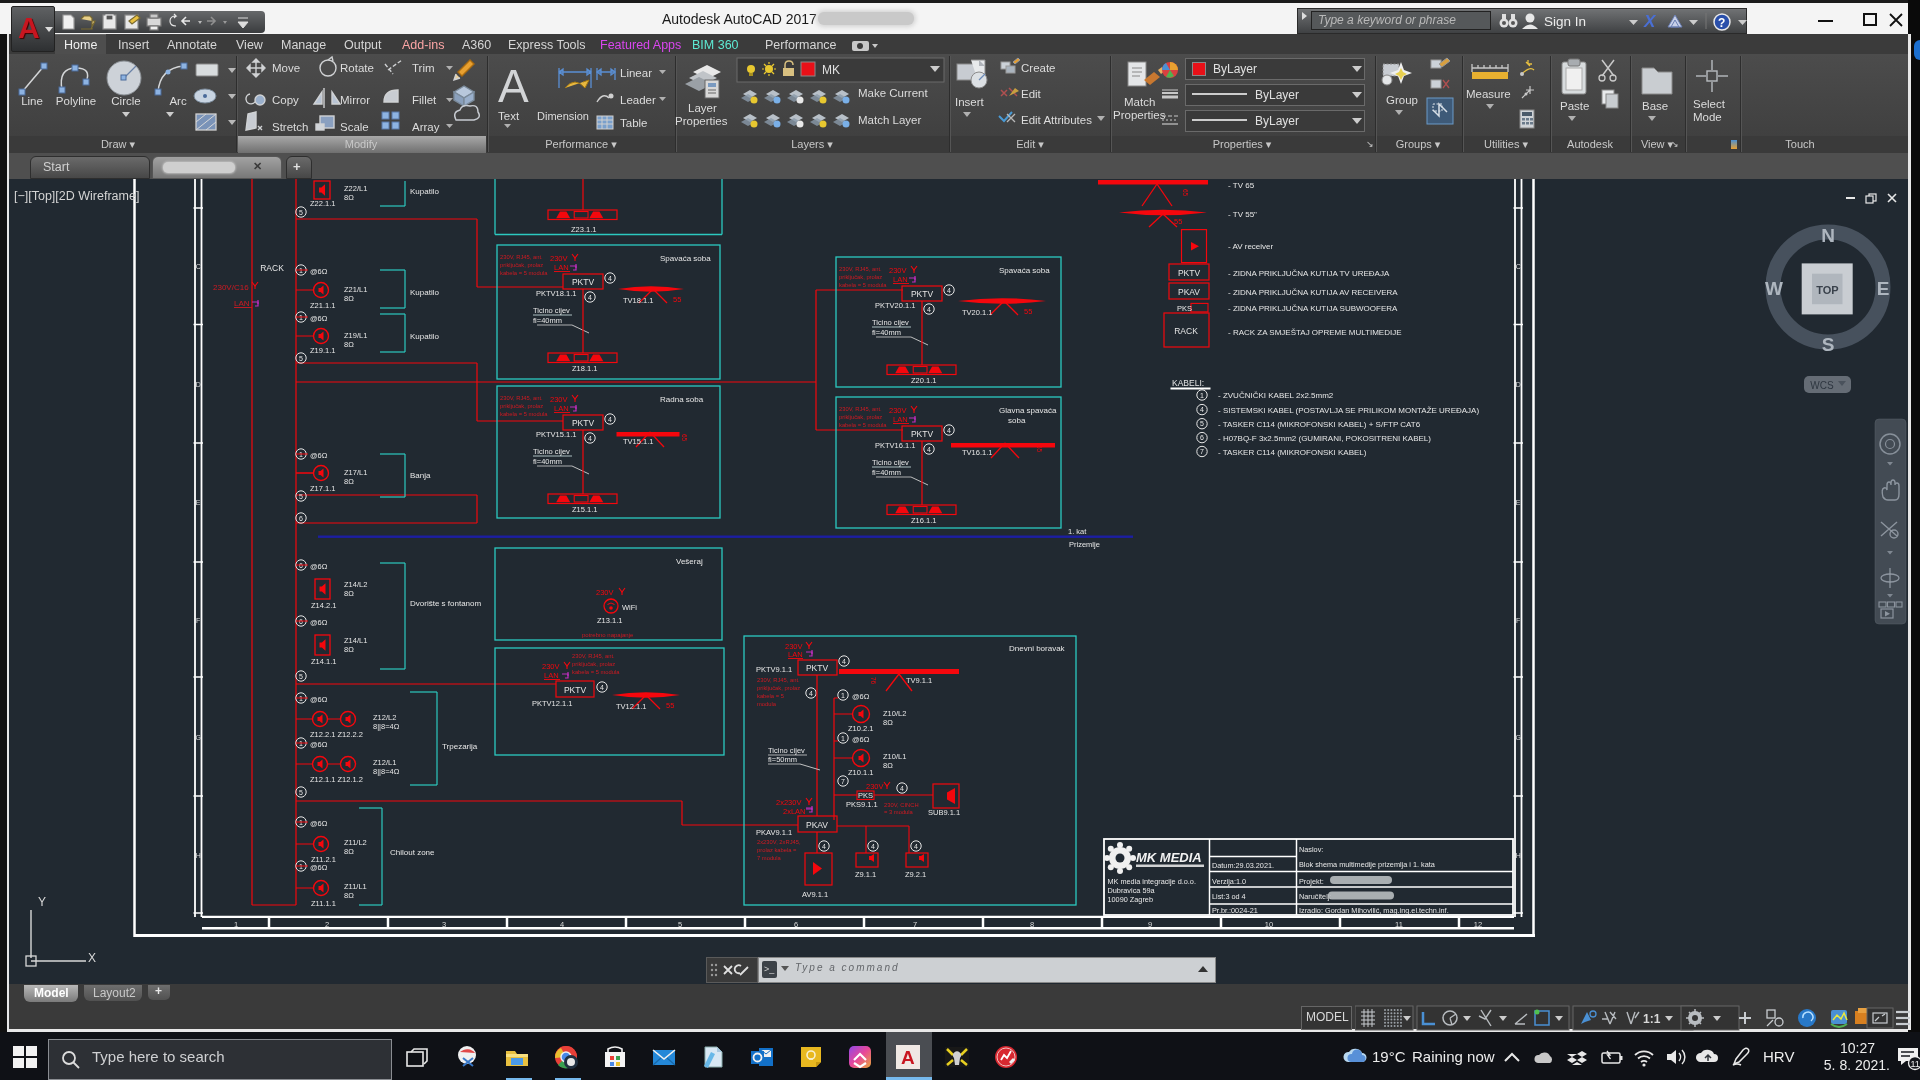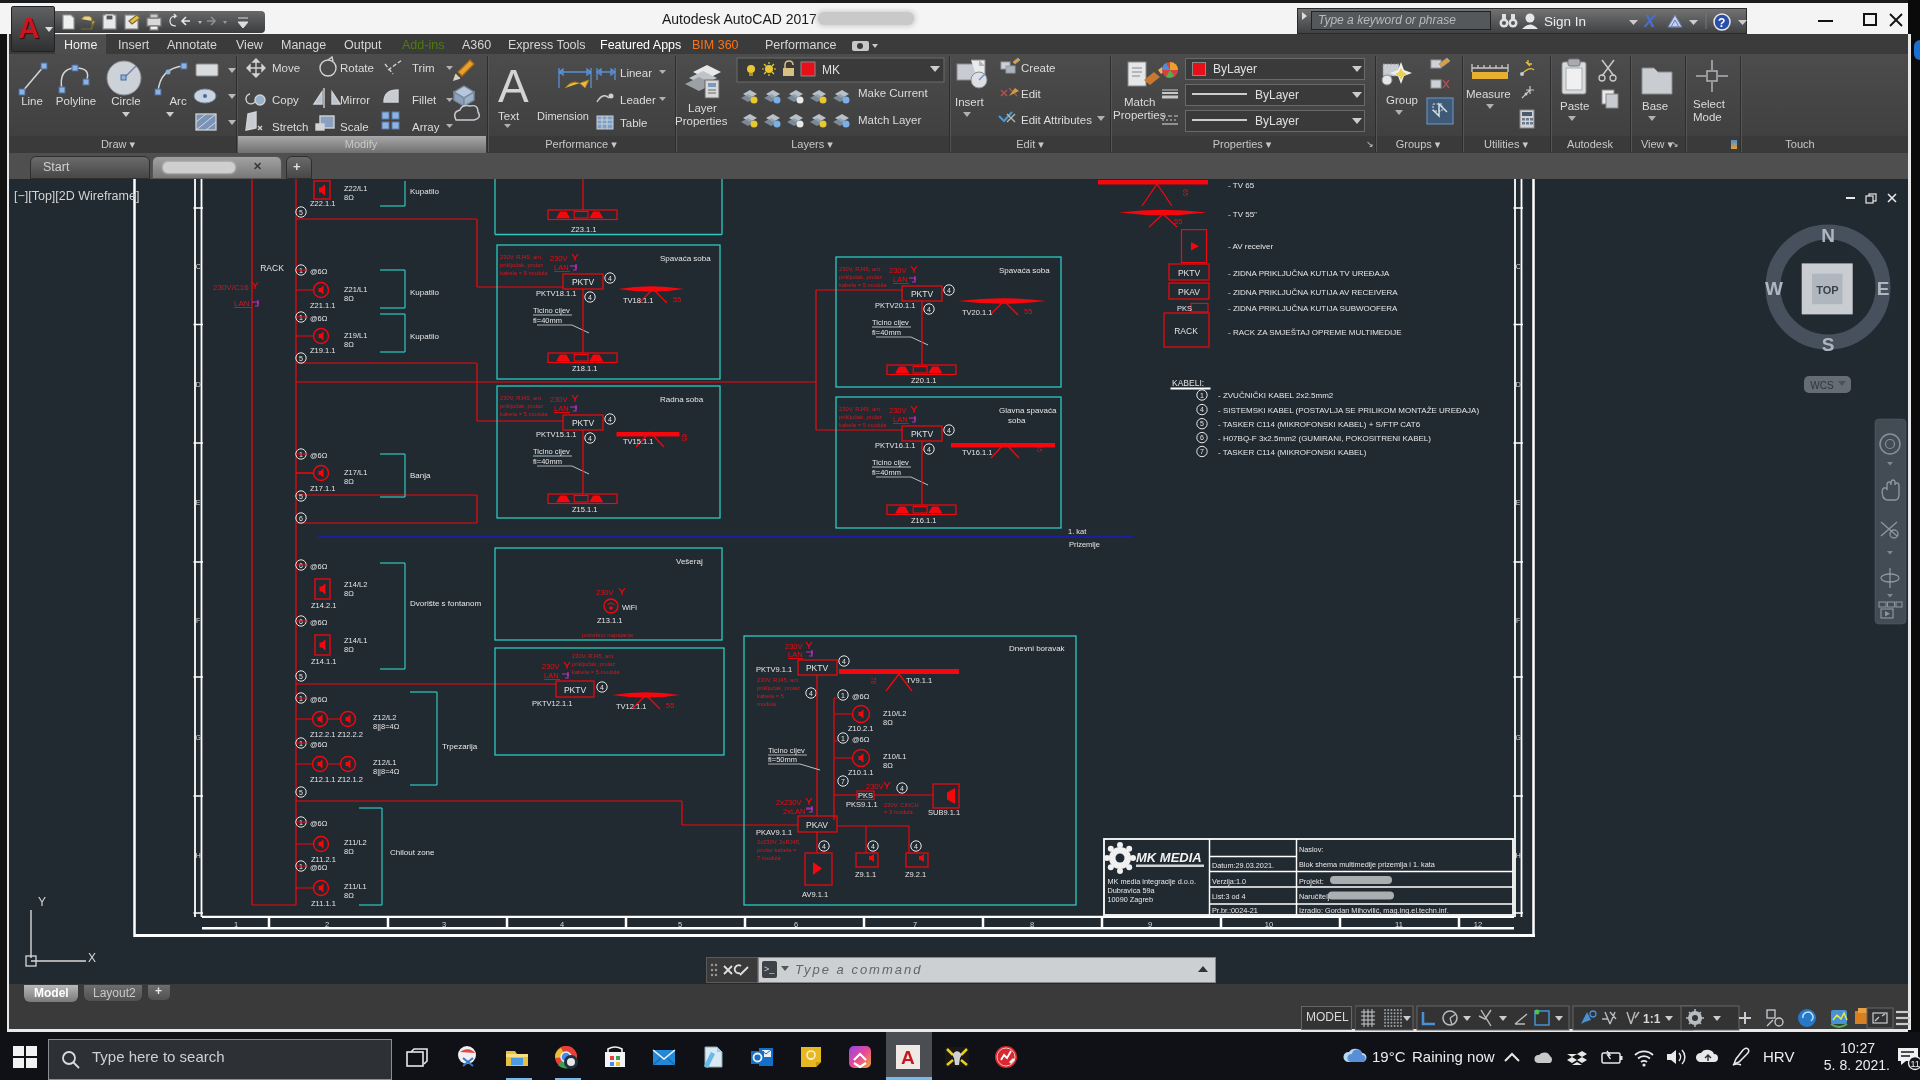--- a/index.html
+++ b/index.html
@@ -83,25 +83,25 @@
 <svg class="abs" style="left:1888px;top:12px" width="16" height="16" viewBox="0 0 16 16">
       <path d="M2,2 L14,14 M14,2 L2,14" stroke="#111" stroke-width="1.8"></path>
     </svg>
 <div class="abs" style="left:55px;top:34px;width:51px;height:20px;background:#4e4e4e;border-top:1px solid #666"></div>
 <div class="abs tabtxt" style="left:64px;top:38px;color:#f0f0f0">Home</div>
 <div class="abs tabtxt" style="left:118px;top:38px;color:#d6d6d6">Insert</div>
 <div class="abs tabtxt" style="left:167px;top:38px;color:#d6d6d6">Annotate</div>
 <div class="abs tabtxt" style="left:236px;top:38px;color:#d6d6d6">View</div>
 <div class="abs tabtxt" style="left:281px;top:38px;color:#d6d6d6">Manage</div>
 <div class="abs tabtxt" style="left:344px;top:38px;color:#d6d6d6">Output</div>
-<div class="abs tabtxt" style="left:402px;top:38px;color:#4d7c0f">Add-ins</div>
+<div class="abs tabtxt" style="left:402px;top:38px;color:#fca5a5">Add-ins</div>
 <div class="abs tabtxt" style="left:462px;top:38px;color:#d6d6d6">A360</div>
 <div class="abs tabtxt" style="left:508px;top:38px;color:#d6d6d6">Express Tools</div>
-<div class="abs tabtxt" style="left:600px;top:38px;color:#ffffff">Featured Apps</div>
-<div class="abs tabtxt" style="left:692px;top:38px;color:#f97316">BIM 360</div>
+<div class="abs tabtxt" style="left:600px;top:38px;color:#d946ef">Featured Apps</div>
+<div class="abs tabtxt" style="left:692px;top:38px;color:#5eead4">BIM 360</div>
 <div class="abs tabtxt" style="left:765px;top:38px;color:#d6d6d6">Performance</div>
 <svg class="abs" style="left:852px;top:40px" width="26" height="12" viewBox="0 0 26 12">
       <rect x="0" y="1" width="17" height="10" rx="2" fill="#c8c8c8"></rect>
       <circle cx="8" cy="6" r="3" fill="#3a3a3a"></circle>
       <path d="M20,4 h6 l-3,4 z" fill="#c8c8c8"></path>
     </svg>
 <div class="abs" style="left:236px;top:56px;width:1px;height:96px;background:#2d2d2d"></div>
 <div class="abs" style="left:237px;top:56px;width:1px;height:96px;background:#555"></div>
 <div class="abs" style="left:487px;top:56px;width:1px;height:96px;background:#2d2d2d"></div>
 <div class="abs" style="left:488px;top:56px;width:1px;height:96px;background:#555"></div>
@@ -1100,21 +1100,21 @@
         <circle cx="6" cy="18" r="1.2"></circle>
         <circle cx="10" cy="18" r="1.2"></circle>
       </g>
 <path d="M18,9 l8,8 m0,-8 l-8,8" stroke="#e0e0e0" stroke-width="1.8"></path>
 <path d="M34,18 l8,-8 m-7,-1 a4,4 0 1,0 -1,7" stroke="#e0e0e0" stroke-width="1.8" fill="none"></path>
 </svg>
 <div class="abs" style="left:758px;top:957px;width:458px;height:26px;background:#cdd0d3;border:1px solid #888"></div>
 <div class="abs" style="left:762px;top:961px;width:15px;height:17px;background:#3c4248;border-radius:2px"></div>
 <div class="abs" style="left:764px;top:964px;font-size:9px;color:#d8d8d8">&gt;_</div>
 <div class="abs" style="left:781px;top:966px;width:0;height:0;border-left:4px solid transparent;border-right:4px solid transparent;border-top:5px solid #555"></div>
-<div class="abs" style="left:795px;top:962px;font-size:13px;font-style:italic;color:#63666a;letter-spacing:2px">Type a command</div>
+<div class="abs" style="left:795px;top:962px;font-size:10px;font-style:italic;color:#63666a;letter-spacing:2px">Type a command</div>
 <div class="abs" style="left:1198px;top:966px;width:0;height:0;border-left:5px solid transparent;border-right:5px solid transparent;border-bottom:6px solid #333"></div>
 <div class="abs" style="left:24px;top:985px;width:54px;height:17px;background:linear-gradient(#b8b8b8,#7a7a7a);border-radius:0 0 6px 6px"></div>
 <div class="abs" style="left:34px;top:986px;font-size:12px;color:#fff;font-weight:bold">Model</div>
 <div class="abs" style="left:84px;top:985px;width:58px;height:16px;background:linear-gradient(#6e6e6e,#515151);border-radius:0 0 6px 6px"></div>
 <div class="abs" style="left:93px;top:986px;font-size:12px;color:#c8c8c8">Layout2</div>
 <div class="abs" style="left:148px;top:985px;width:22px;height:15px;background:linear-gradient(#6e6e6e,#515151);border-radius:0 0 5px 5px"></div>
 <div class="abs" style="left:155px;top:984px;font-size:12px;color:#e8e8e8;font-weight:bold">+</div>
 <div class="abs" style="left:1301px;top:1006px;width:51px;height:24px;background:#333;border:1px solid #666"></div>
 <div class="abs" style="left:1306px;top:1010px;font-size:12px;color:#d8d8d8">MODEL</div>
 <svg class="abs" style="left:1355px;top:1004px" width="553" height="28" viewBox="0 0 553 28">

